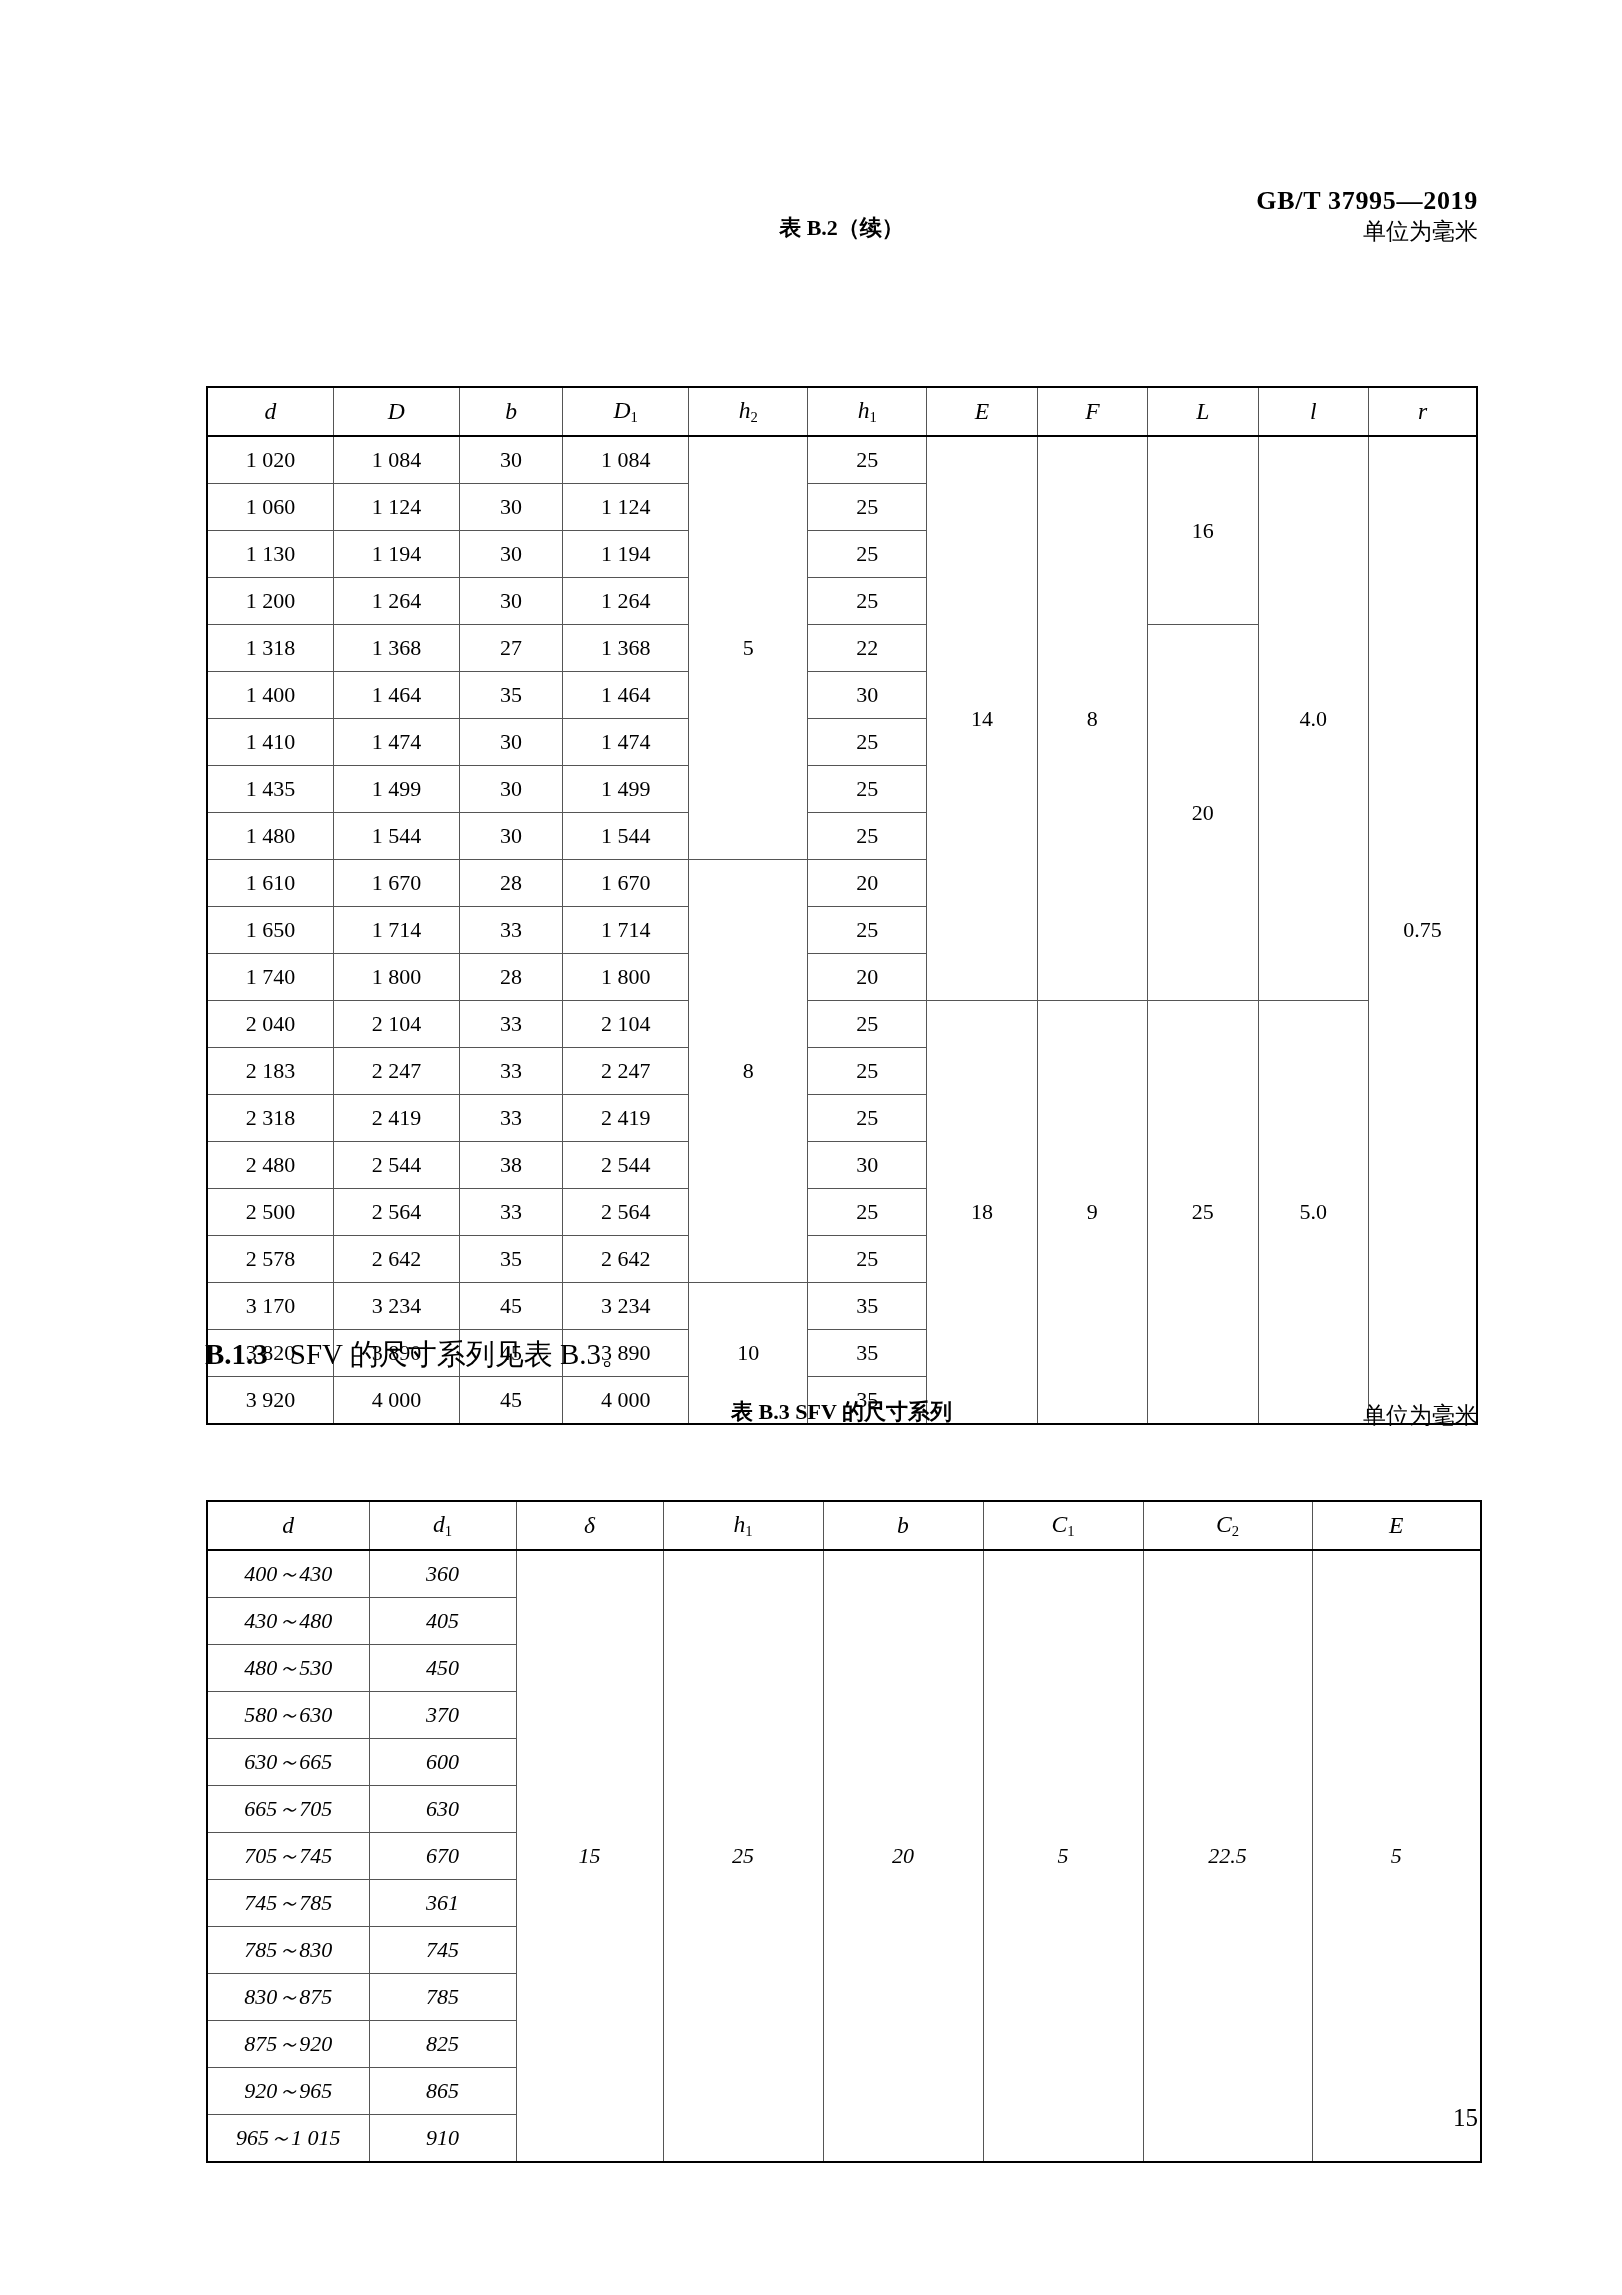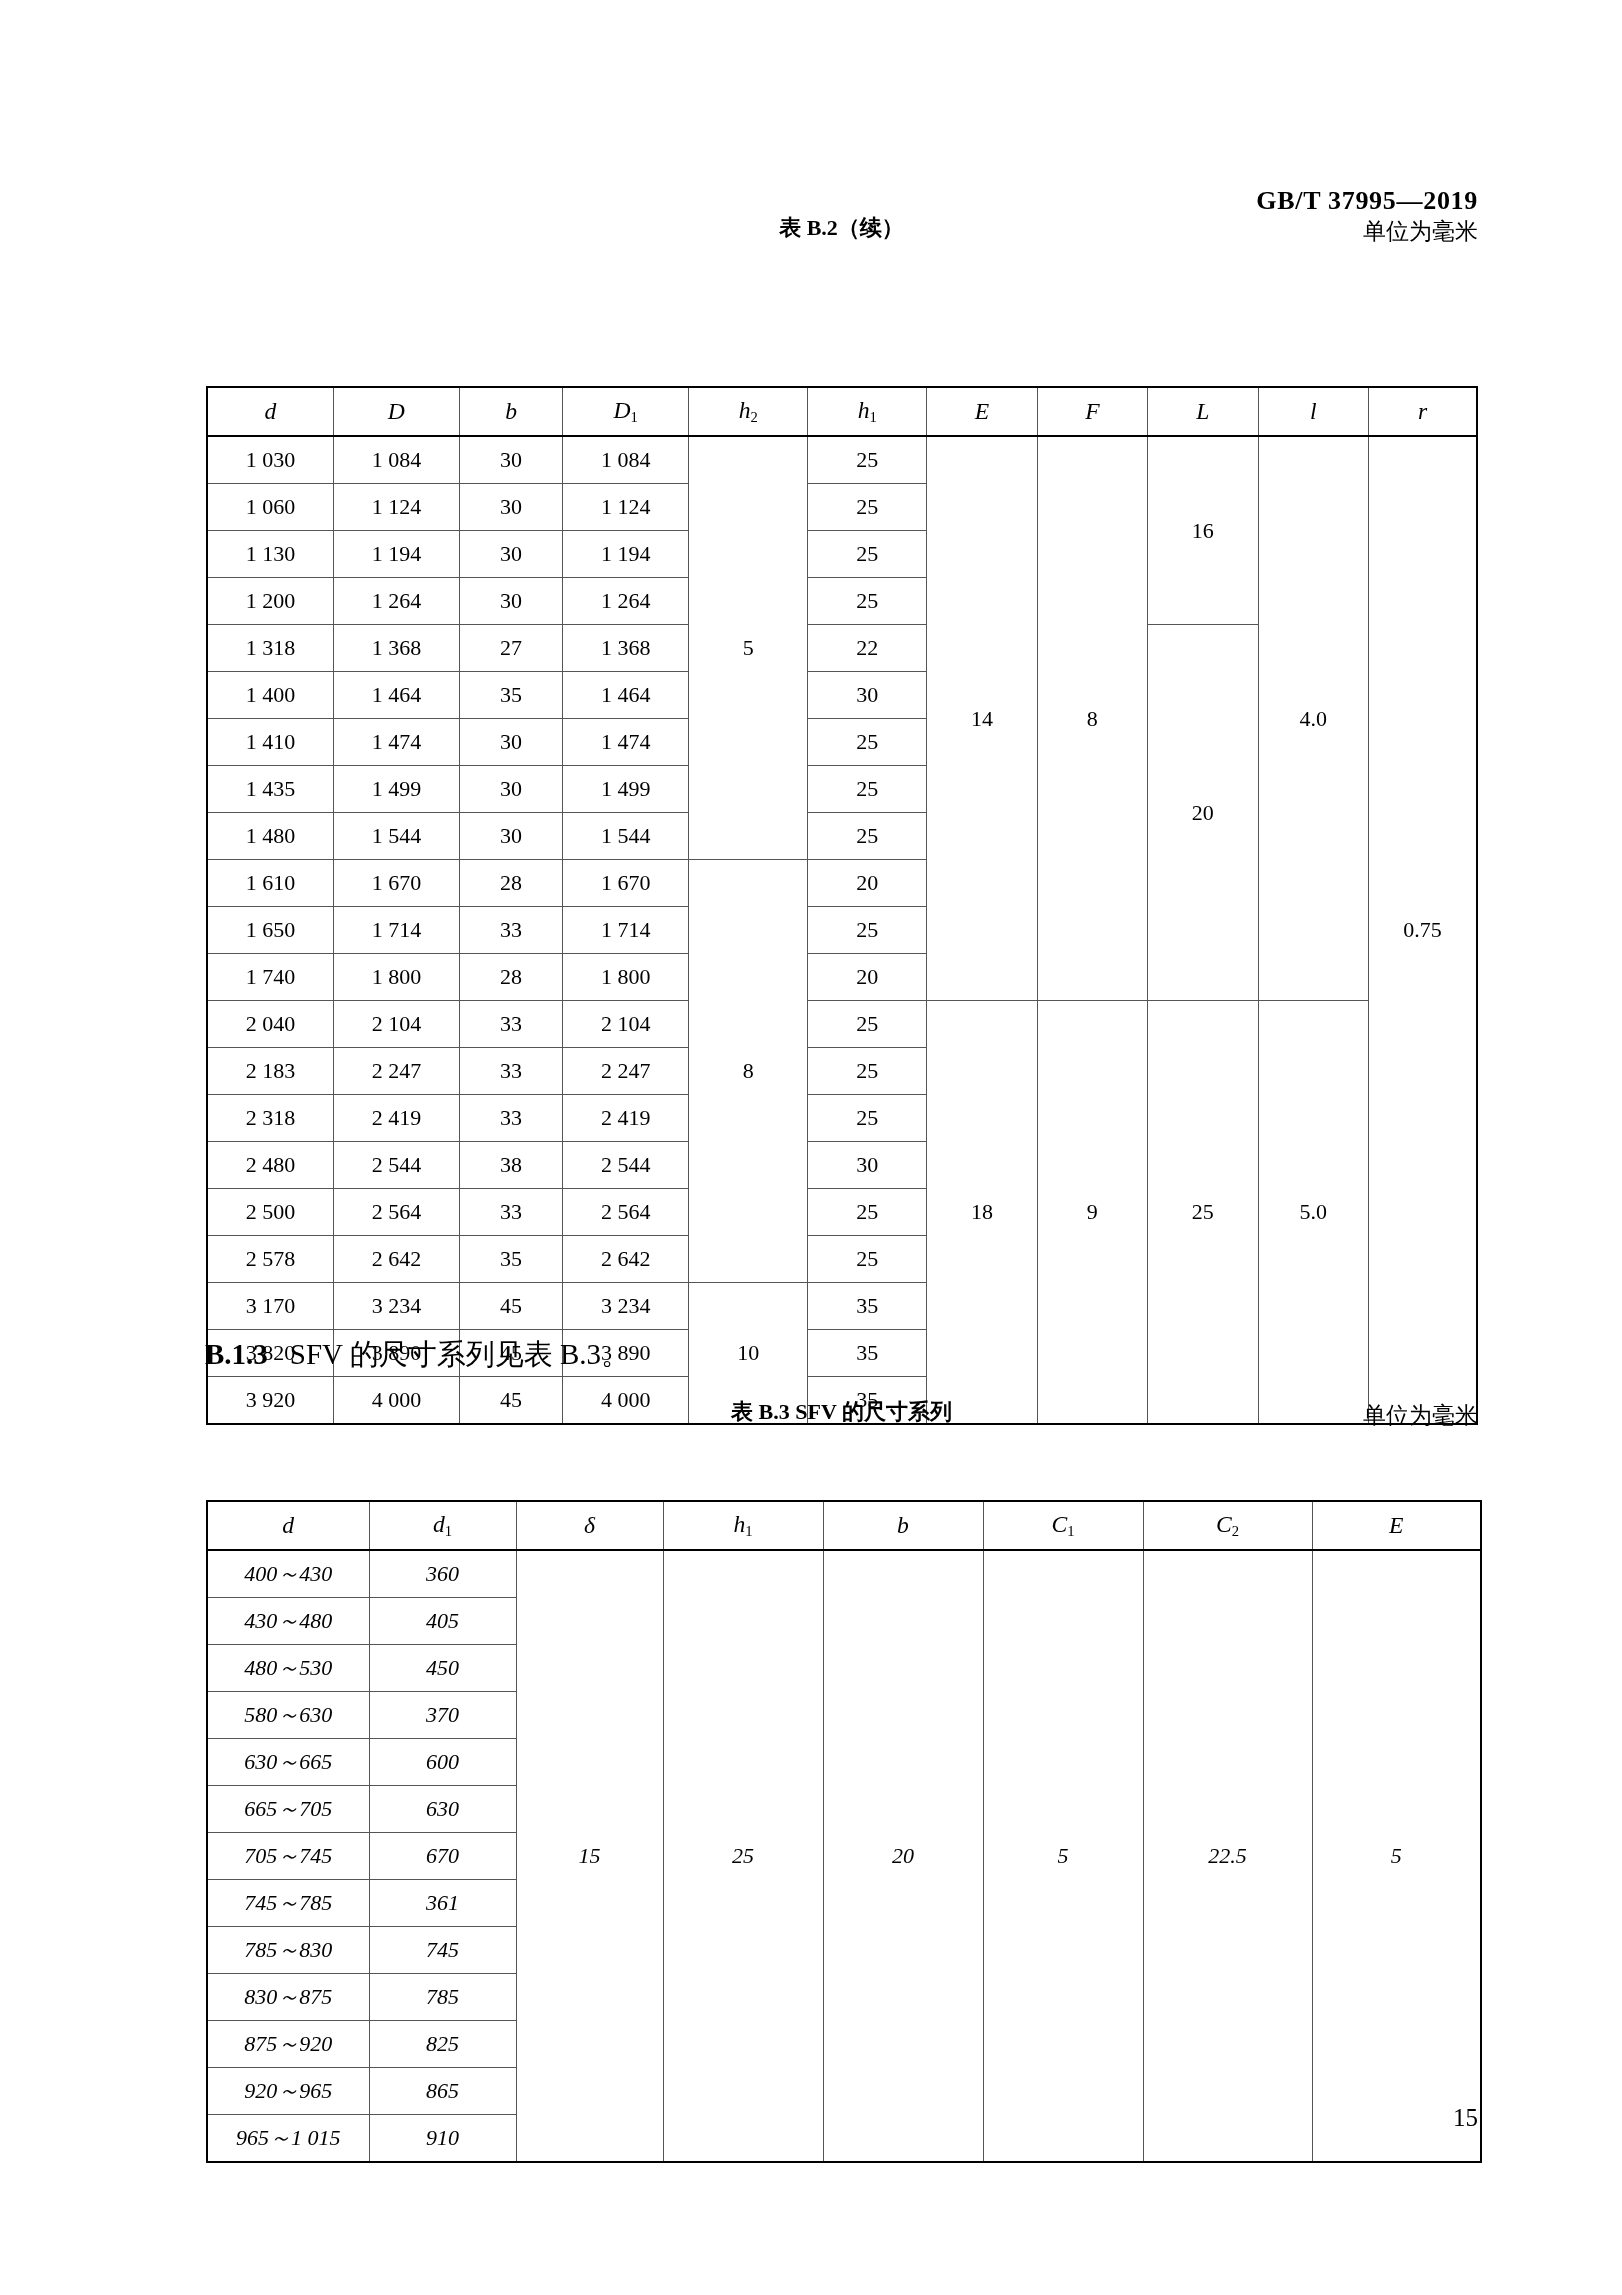--- a/index.html
+++ b/index.html
@@ -155,21 +155,21 @@
         <th><span>h</span><sub>1</sub></th>
         <th><span>E</span></th>
         <th><span>F</span></th>
         <th><span>L</span></th>
         <th><span>l</span></th>
         <th><span>r</span></th>
       </tr>
     </thead>
     <tbody id="table-b2-body">
         <tr>
-          <td>1 030</td>
+          <td>1 020</td>
           <td>1 084</td>
           <td>30</td>
           <td>1 084</td>
           <td rowspan="9">5</td>
           <td>25</td>
           <td rowspan="12">14</td>
           <td rowspan="12">8</td>
           <td rowspan="4">16</td>
           <td rowspan="12">4.0</td>
           <td rowspan="21">0.75</td>

